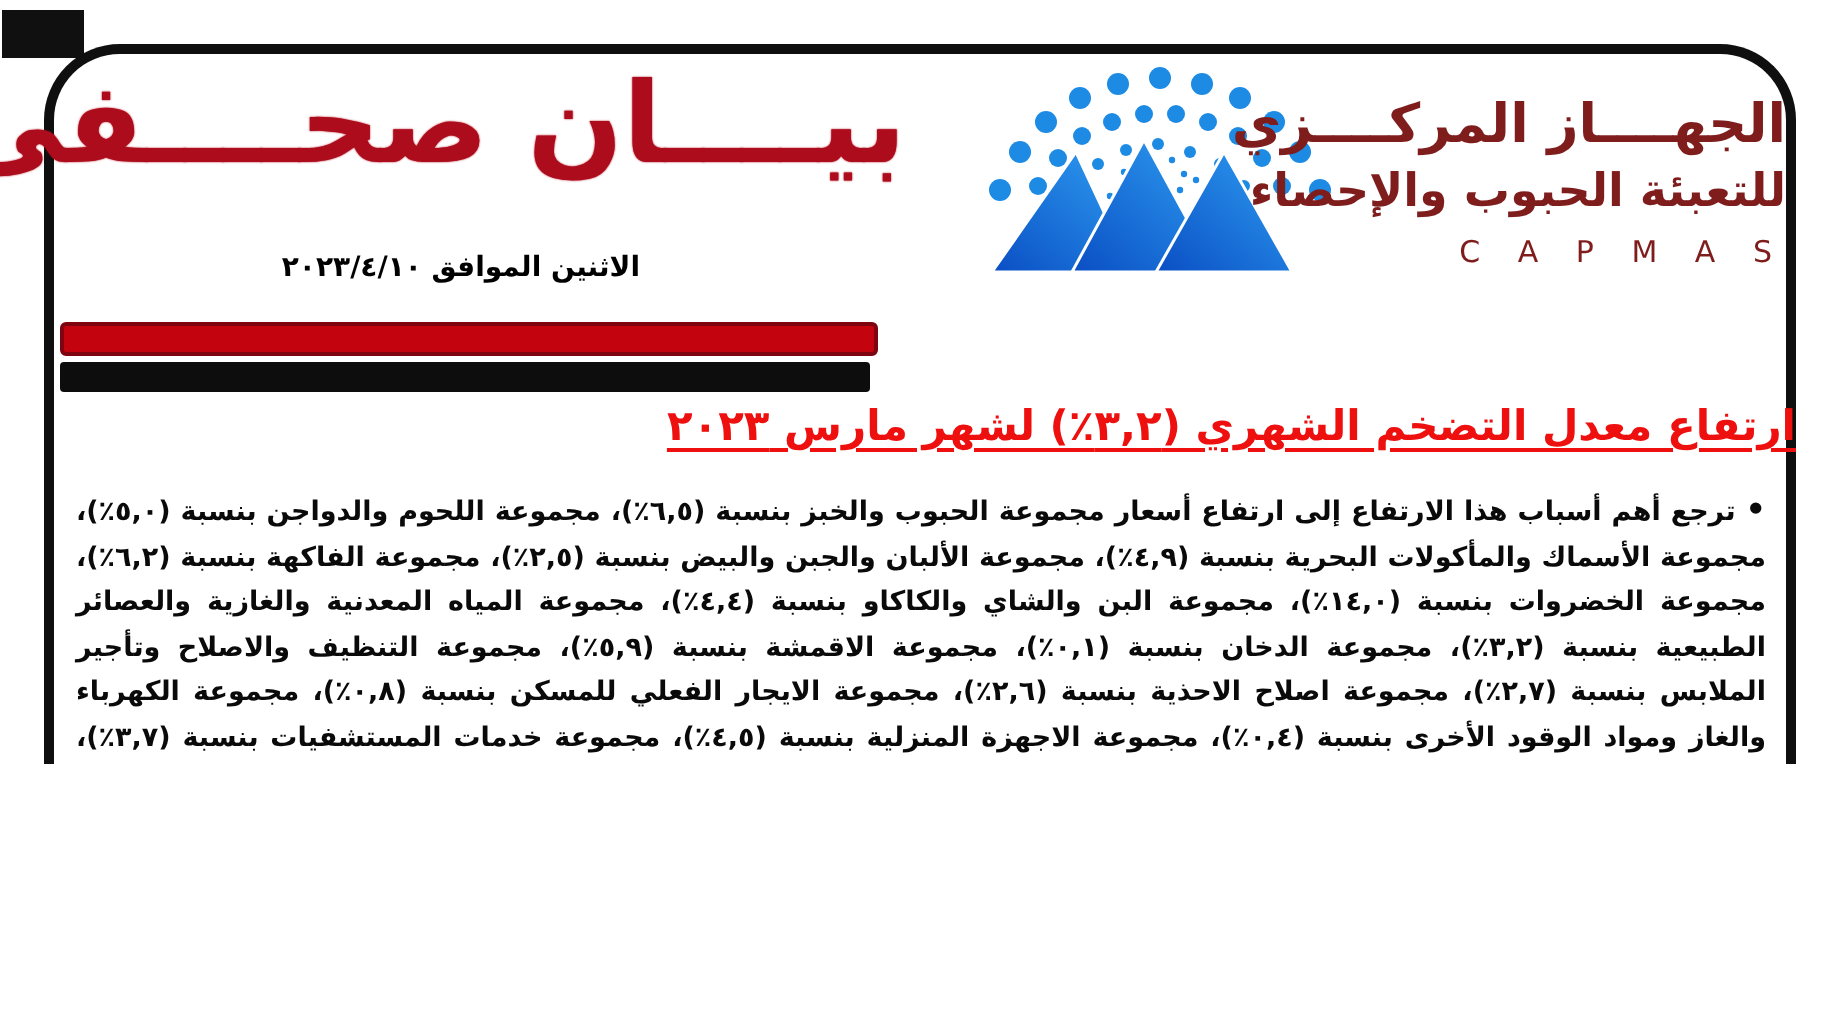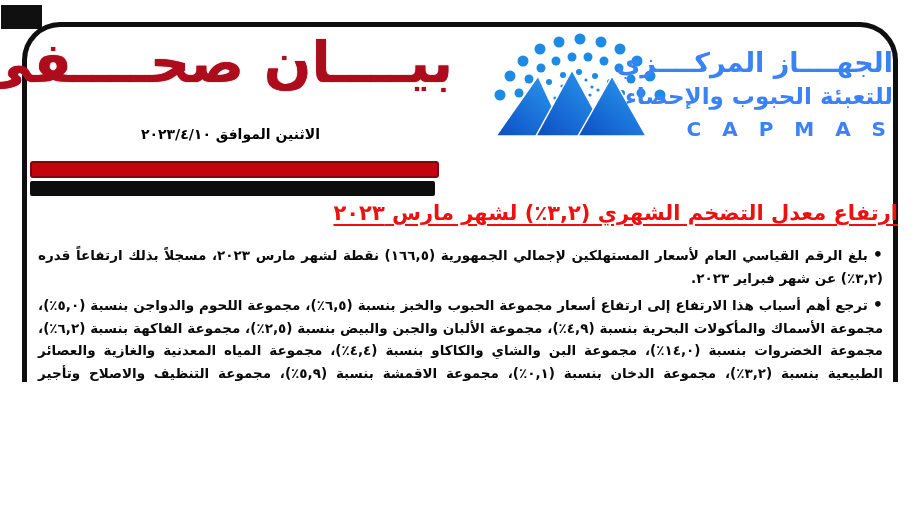--- a/index.html
+++ b/index.html
@@ -18,24 +18,24 @@
     text-shadow:0 0 1px #ad0c1c;
   }
   .date-line{
     position:absolute;left:68px;top:126px;width:252px;direction:rtl;text-align:right;
     font-size:14px;font-weight:700;color:#000;
   }
   .bar{position:absolute;left:30px;width:405px;}
   .bar-red{top:161px;height:13px;background:#c3040f;border:2px solid #7e0410;border-radius:3px;}
   .bar-black{top:181px;height:15px;background:#0d0d0d;border-radius:2px;}
   .logo-svg{position:absolute;left:492px;top:24px;width:180px;height:132px;}
-  .org{position:absolute;right:24px;top:46px;direction:rtl;text-align:right;color:#3b82f6;}
+  .org{position:absolute;right:24px;top:46px;direction:rtl;text-align:right;color:#7f1d1d;}
   .org-l1{font-size:27px;font-weight:800;line-height:34px;white-space:nowrap;}
   .org-l2{font-size:23px;font-weight:800;line-height:32px;white-space:nowrap;}
-  .org-acr{direction:ltr;font-size:20px;font-weight:700;letter-spacing:7px;margin-top:5px;white-space:nowrap;}
+  .org-acr{direction:ltr;font-size:15px;font-weight:400;letter-spacing:7px;margin-top:5px;white-space:nowrap;}
   .headline{
     position:absolute;left:350px;top:201px;width:548px;direction:rtl;text-align:left;
     font-size:21px;font-weight:800;color:#ee0f0f;white-space:nowrap;
     text-decoration:underline;text-decoration-thickness:2px;text-underline-offset:4px;
   }
   .content{
     position:absolute;left:38px;top:244px;width:845px;direction:rtl;
     font-size:13.5px;font-weight:700;line-height:22.5px;color:#0a0a0a;
     text-align:justify;
   }
@@ -119,23 +119,20 @@
   <div class="org">
     <div class="org-l1">الجهــــاز المركــــزي</div>
     <div class="org-l2">للتعبئة الحبوب والإحصاء</div>
     <div class="org-acr">C A P M A S</div>
   </div>
 
   <div class="headline">ارتفاع معدل التضخم الشهري (٣,٢٪) لشهر مارس ٢٠٢٣</div>
 
   <div class="content">
     <div class="bullet">
-      <span class="dot">•</span><span>بلغ الرقم القياسي العام لأسعار المستهلكين لإجمالي الجمهورية (١٦٦,٥) نقطة لشهر مارس ٢٠٢٣، مسجلاً بذلك ارتفاعاً قدره (٣,٢٪) عن شهر فبراير ٢٠٢٣.</span>
-    </div>
-    <div class="bullet">
       <span class="dot">•</span><span>ترجع أهم أسباب هذا الارتفاع إلى ارتفاع أسعار مجموعة الحبوب والخبز بنسبة (٦,٥٪)، مجموعة اللحوم والدواجن بنسبة (٥,٠٪)، مجموعة الأسماك والمأكولات البحرية بنسبة (٤,٩٪)، مجموعة الألبان والجبن والبيض بنسبة (٢,٥٪)، مجموعة الفاكهة بنسبة (٦,٢٪)، مجموعة الخضروات بنسبة (١٤,٠٪)، مجموعة البن والشاي والكاكاو بنسبة (٤,٤٪)، مجموعة المياه المعدنية والغازية والعصائر الطبيعية بنسبة (٣,٢٪)، مجموعة الدخان بنسبة (٠,١٪)، مجموعة الاقمشة بنسبة (٥,٩٪)، مجموعة التنظيف والاصلاح وتأجير الملابس بنسبة (٢,٧٪)، مجموعة اصلاح الاحذية بنسبة (٢,٦٪)، مجموعة الايجار الفعلي للمسكن بنسبة (٠,٨٪)، مجموعة الكهرباء والغاز ومواد الوقود الأخرى بنسبة (٠,٤٪)، مجموعة الاجهزة المنزلية بنسبة (٤,٥٪)، مجموعة خدمات المستشفيات بنسبة (٣,٧٪)، مجموعة شراء المركبات بنسبة (٤,١٪)، مجموعة المنفق على النقل الخاص بنسبة (٢,١٪)، مجموعة خدمات النقل بنسبة (٢,٤٪)، مجموعة الرحلات السياحية المنظمة بنسبة (١,٢٪)، مجموعة الوجبات الجاهزة بنسبة (٤,٦٪)، مجموعة خدمات الفنادق بنسبة (١,٥٪)، مجموعة العناية الشخصية بنسبة (٣,٥٪).</span>
     </div>
     <div class="bullet bullet-last">
       <span class="dot">•</span><span>سجل معدل التضخم السنوي لإجمالي الجمهورية (٣٣,٩٪) لشهر مارس ٢٠٢٣ مقابل (١٢,١٪) لنفس الشهر من العام السابق..</span>
     </div>
   </div>
 
 </div>
 
 </body></html>

